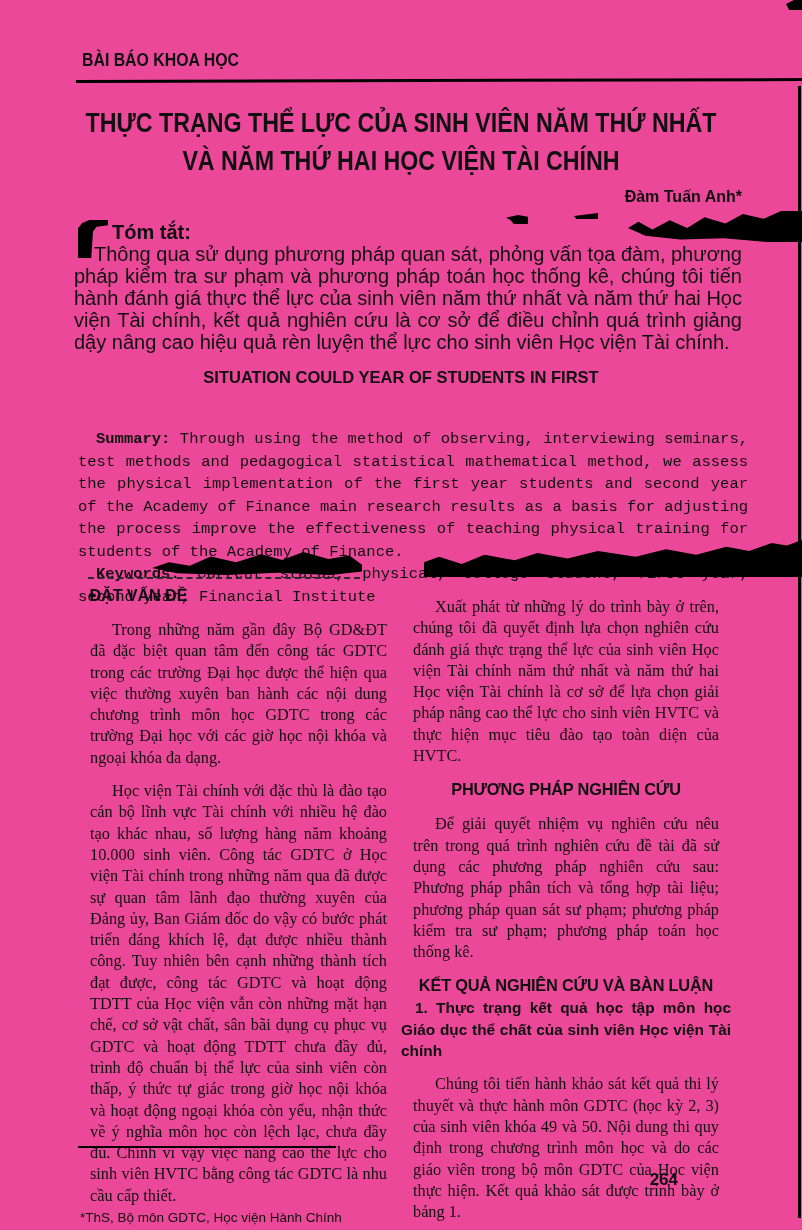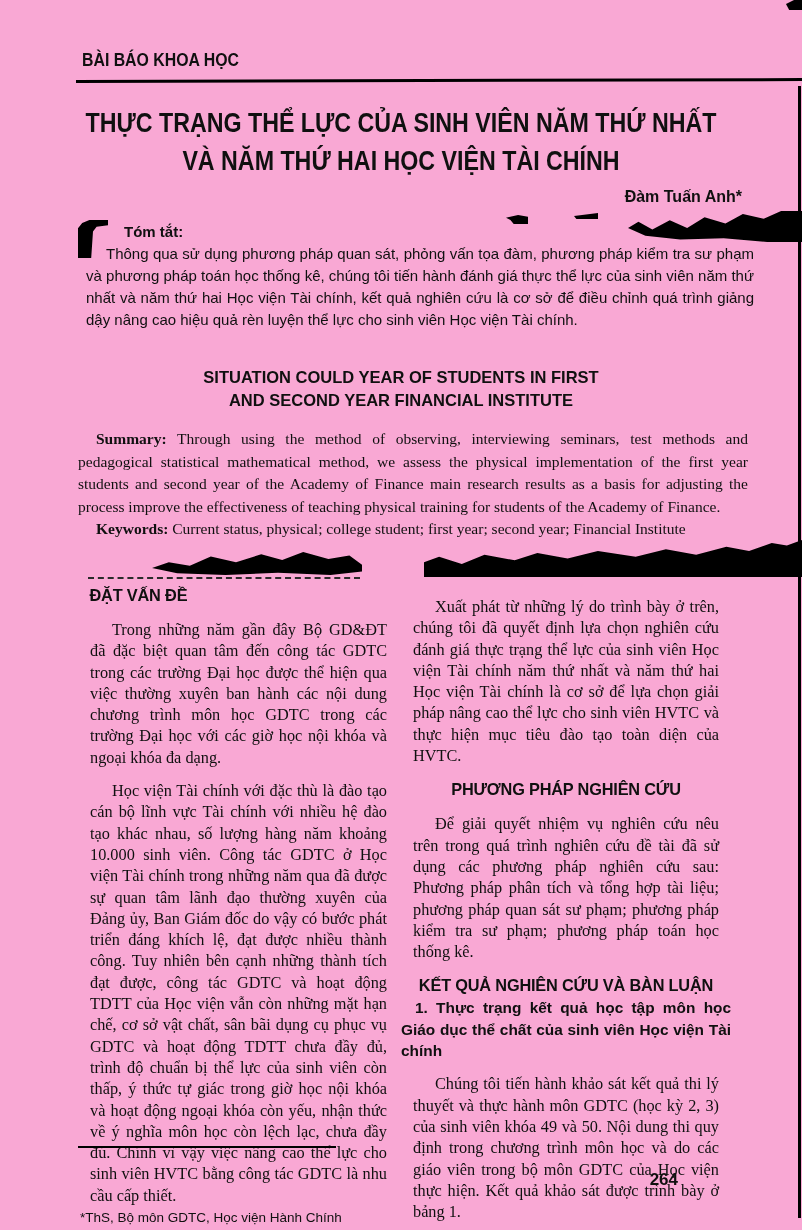--- a/index.html
+++ b/index.html
@@ -1,18 +1,18 @@
 <!DOCTYPE html>
 <html><head>
 <meta charset="utf-8">
 <style>
   html,body{margin:0;padding:0;background:#e8e8e8;}
   .page{
     position:relative;width:802px;height:1230px;margin:0 auto;
-    background:#f9a8d4;color:#101010;overflow:hidden;
+    background:#ec4899;color:#101010;overflow:hidden;
     font-family:"Liberation Serif","DejaVu Serif",serif;
   }
   .bold{font-weight:700;}
 
   .header-label{
     position:absolute;top:50px;left:82px;
     font-family:"Liberation Sans","DejaVu Sans",sans-serif;
     font-weight:900;font-size:18px;letter-spacing:0;
     transform:scaleX(0.88);transform-origin:left center;white-space:nowrap;
   }
@@ -21,35 +21,35 @@
   .title-block{
     position:absolute;top:104px;left:0;width:802px;text-align:center;
     font-family:"Liberation Sans","DejaVu Sans",sans-serif;
     font-weight:900;font-size:27px;line-height:38px;
     transform:scaleX(0.86);transform-origin:center;white-space:nowrap;
   }
   .author{position:absolute;top:188px;right:60px;font-weight:700;font-size:16px;
     font-family:Liberation Sans, sans-serif;}
 
   .abstract{
-    position:absolute;top:221px;left:86px;width:668px;
+    position:absolute;top:221px;left:74px;width:668px;
     font-family:"Liberation Sans","DejaVu Sans",sans-serif;
-    font-size:15px;line-height:22px;text-align:justify;
+    font-size:20px;line-height:22px;text-align:justify;
   }
   .abstract .abs-label{font-weight:700;margin-left:38px;}
   .abstract p{margin:0;text-indent:20px;}
 
   .eng-title{
     position:absolute;top:366px;left:0;width:802px;text-align:center;
     font-family:"Liberation Sans","DejaVu Sans",sans-serif;
     font-weight:700;font-size:16.5px;line-height:23px;
   }
   .summary{
     position:absolute;top:428px;left:78px;width:670px;
-    font-family:Liberation Serif, serif;
+    font-family:Liberation Mono, monospace;
     font-size:15.5px;line-height:22.5px;text-align:justify;
   }
   .summary p{margin:0;text-indent:18px;}
 
   .columns{position:absolute;top:584px;left:78px;width:664px;display:flex;gap:2px;}
   .col{font-size:16.3px;line-height:21.3px;text-align:justify;}
   .col-left{width:321px;}
   .col-right{width:330px;}
   .col p{margin:12px;text-indent:22px;}
   .col-heading{
@@ -110,21 +110,20 @@
   <div class="smudge smudge-mid-dash"></div>
   <div class="flag-icon"></div>
 
   <div class="abstract">
     <div class="abs-label">Tóm tắt:</div>
     <p>Thông qua sử dụng phương pháp quan sát, phỏng vấn tọa đàm, phương pháp kiểm tra sư phạm và phương pháp toán học thống kê, chúng tôi tiến hành đánh giá thực thể lực của sinh viên năm thứ nhất và năm thứ hai Học viện Tài chính, kết quả nghiên cứu là cơ sở để điều chỉnh quá trình giảng dậy nâng cao hiệu quả rèn luyện thể lực cho sinh viên Học viện Tài chính.</p>
   </div>
 
   <div class="eng-title">
     <div>SITUATION COULD YEAR OF STUDENTS IN FIRST</div>
-    <div>AND SECOND YEAR FINANCIAL INSTITUTE</div>
   </div>
 
   <div class="summary">
     <p>
       <span class="bold">Summary:</span><span> Through using the method of observing, interviewing seminars, test methods and pedagogical statistical mathematical method, we assess the physical implementation of the first year students and second year of the Academy of Finance main research results as a basis for adjusting the process improve the effectiveness of teaching physical training for students of the Academy of Finance.</span>
     </p>
     <p>
       <span class="bold">Keywords:</span><span> Current status, physical; college student; first year; second year; Financial Institute</span>
     </p>
   </div>

